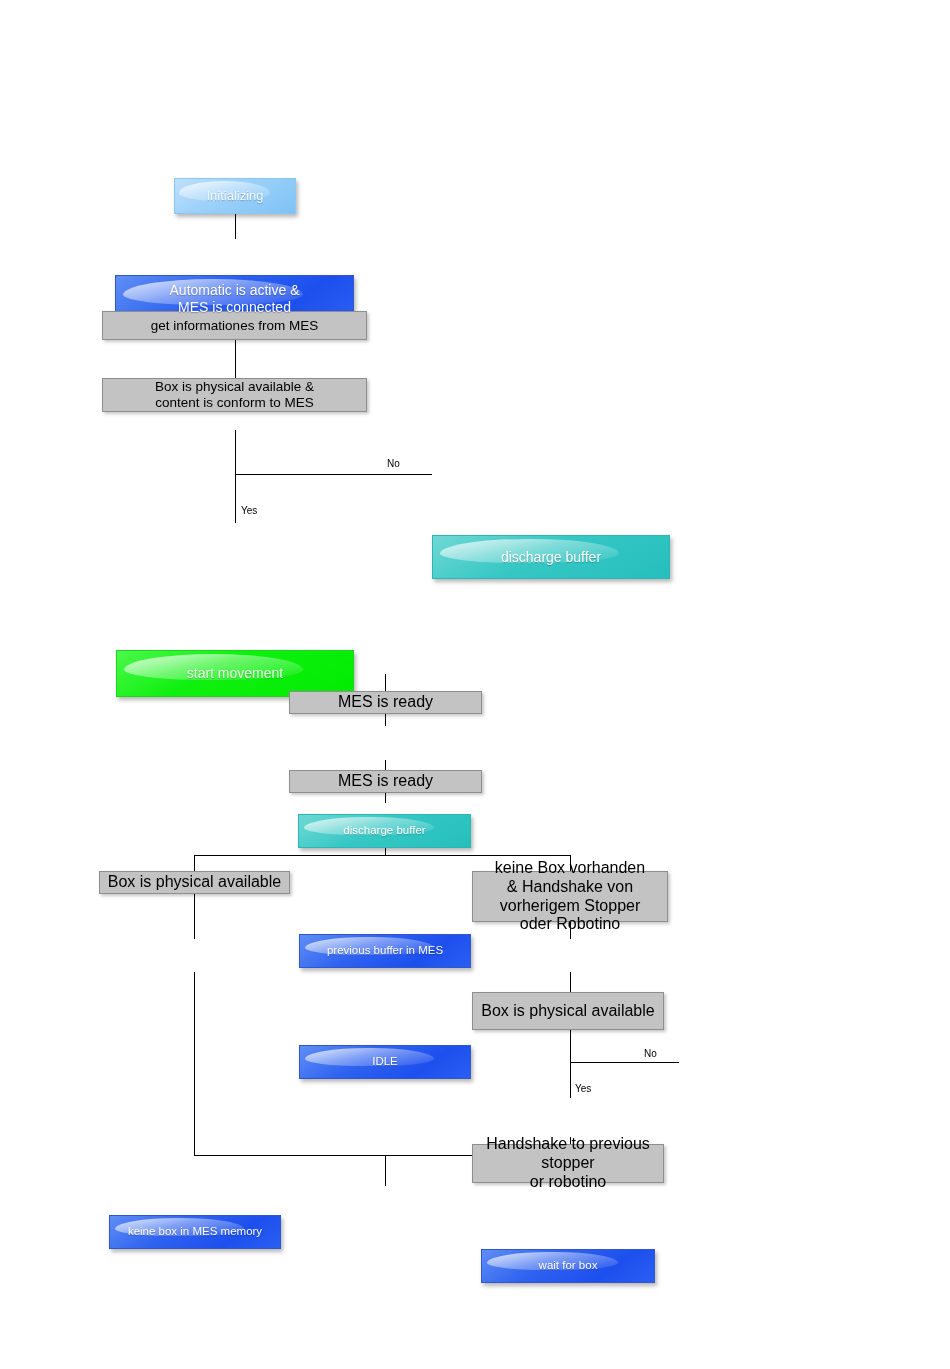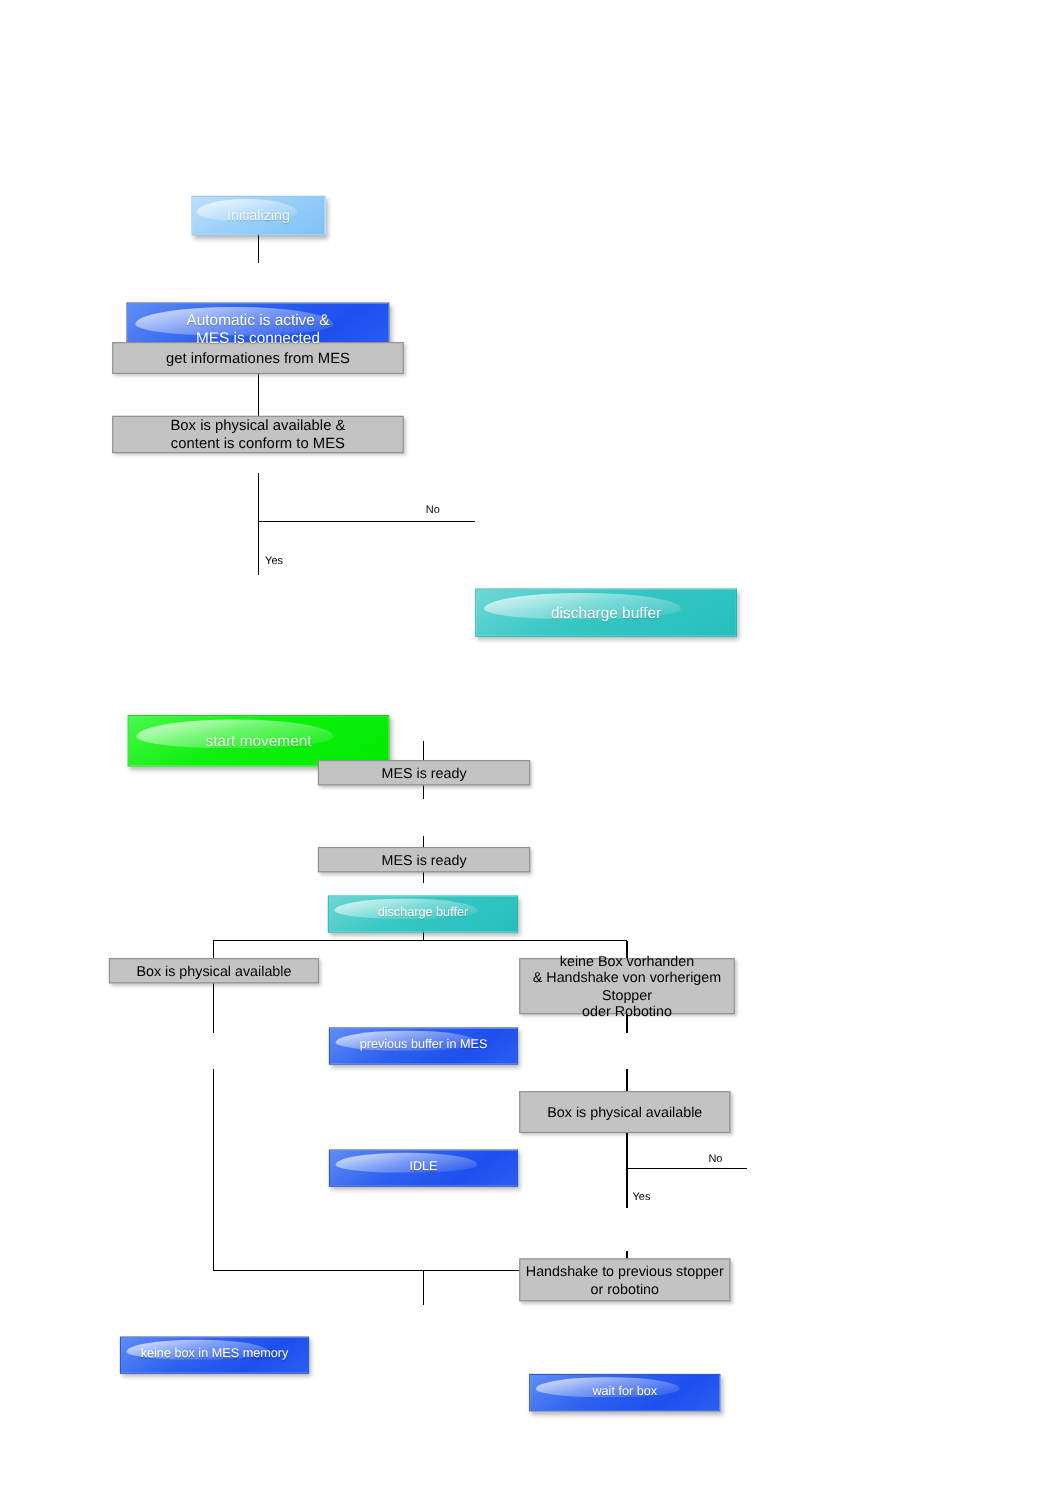--- a/index.html
+++ b/index.html
@@ -36,21 +36,21 @@
     text-align: center;
     line-height: 1.18;
     white-space: pre-line;
   }
 
   
   .gray {
     background: #c3c3c3;
     border: 1px solid #8e8e8e;
     color: #000000;
-    font-size: 13px;
+    font-size: 16px;
     box-shadow: 2px 2px 3px rgba(0,0,0,0.22);
   }
   .gray.big { font-size: 13.5px; }
 
   
   .state {
     border-radius: 0;
     color: #ffffff;
     font-size: 13px;
     position: relative;

